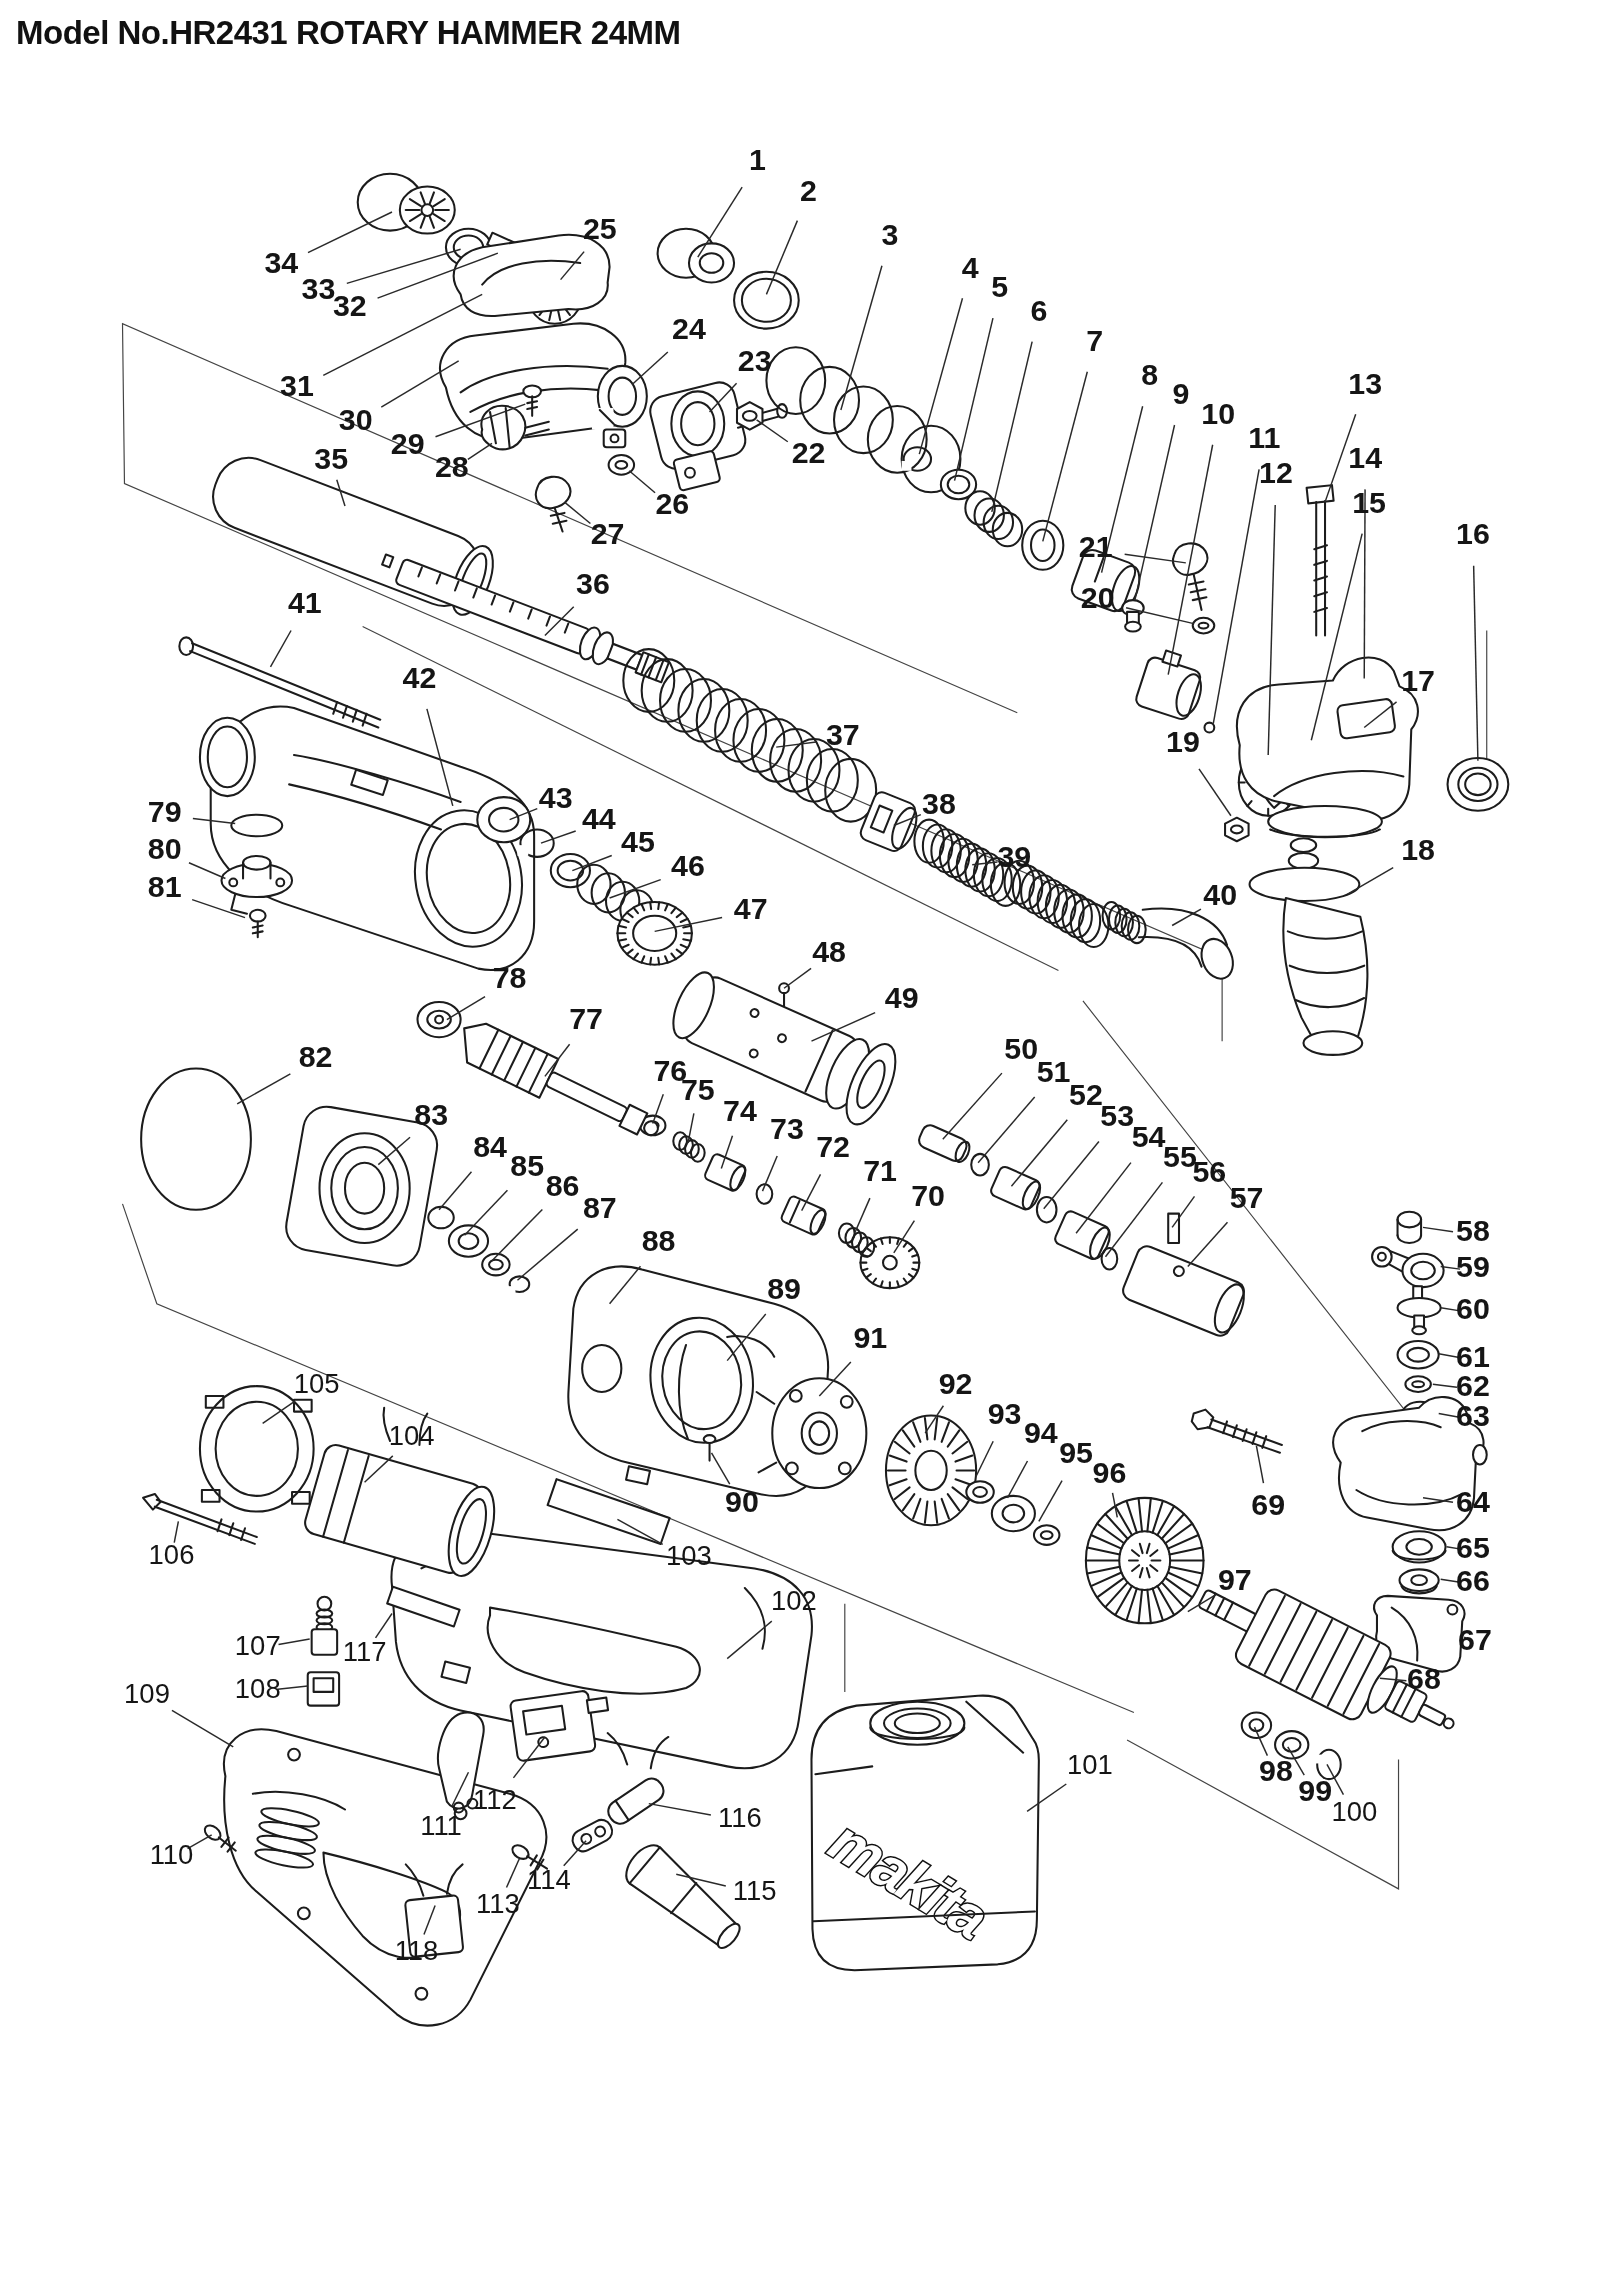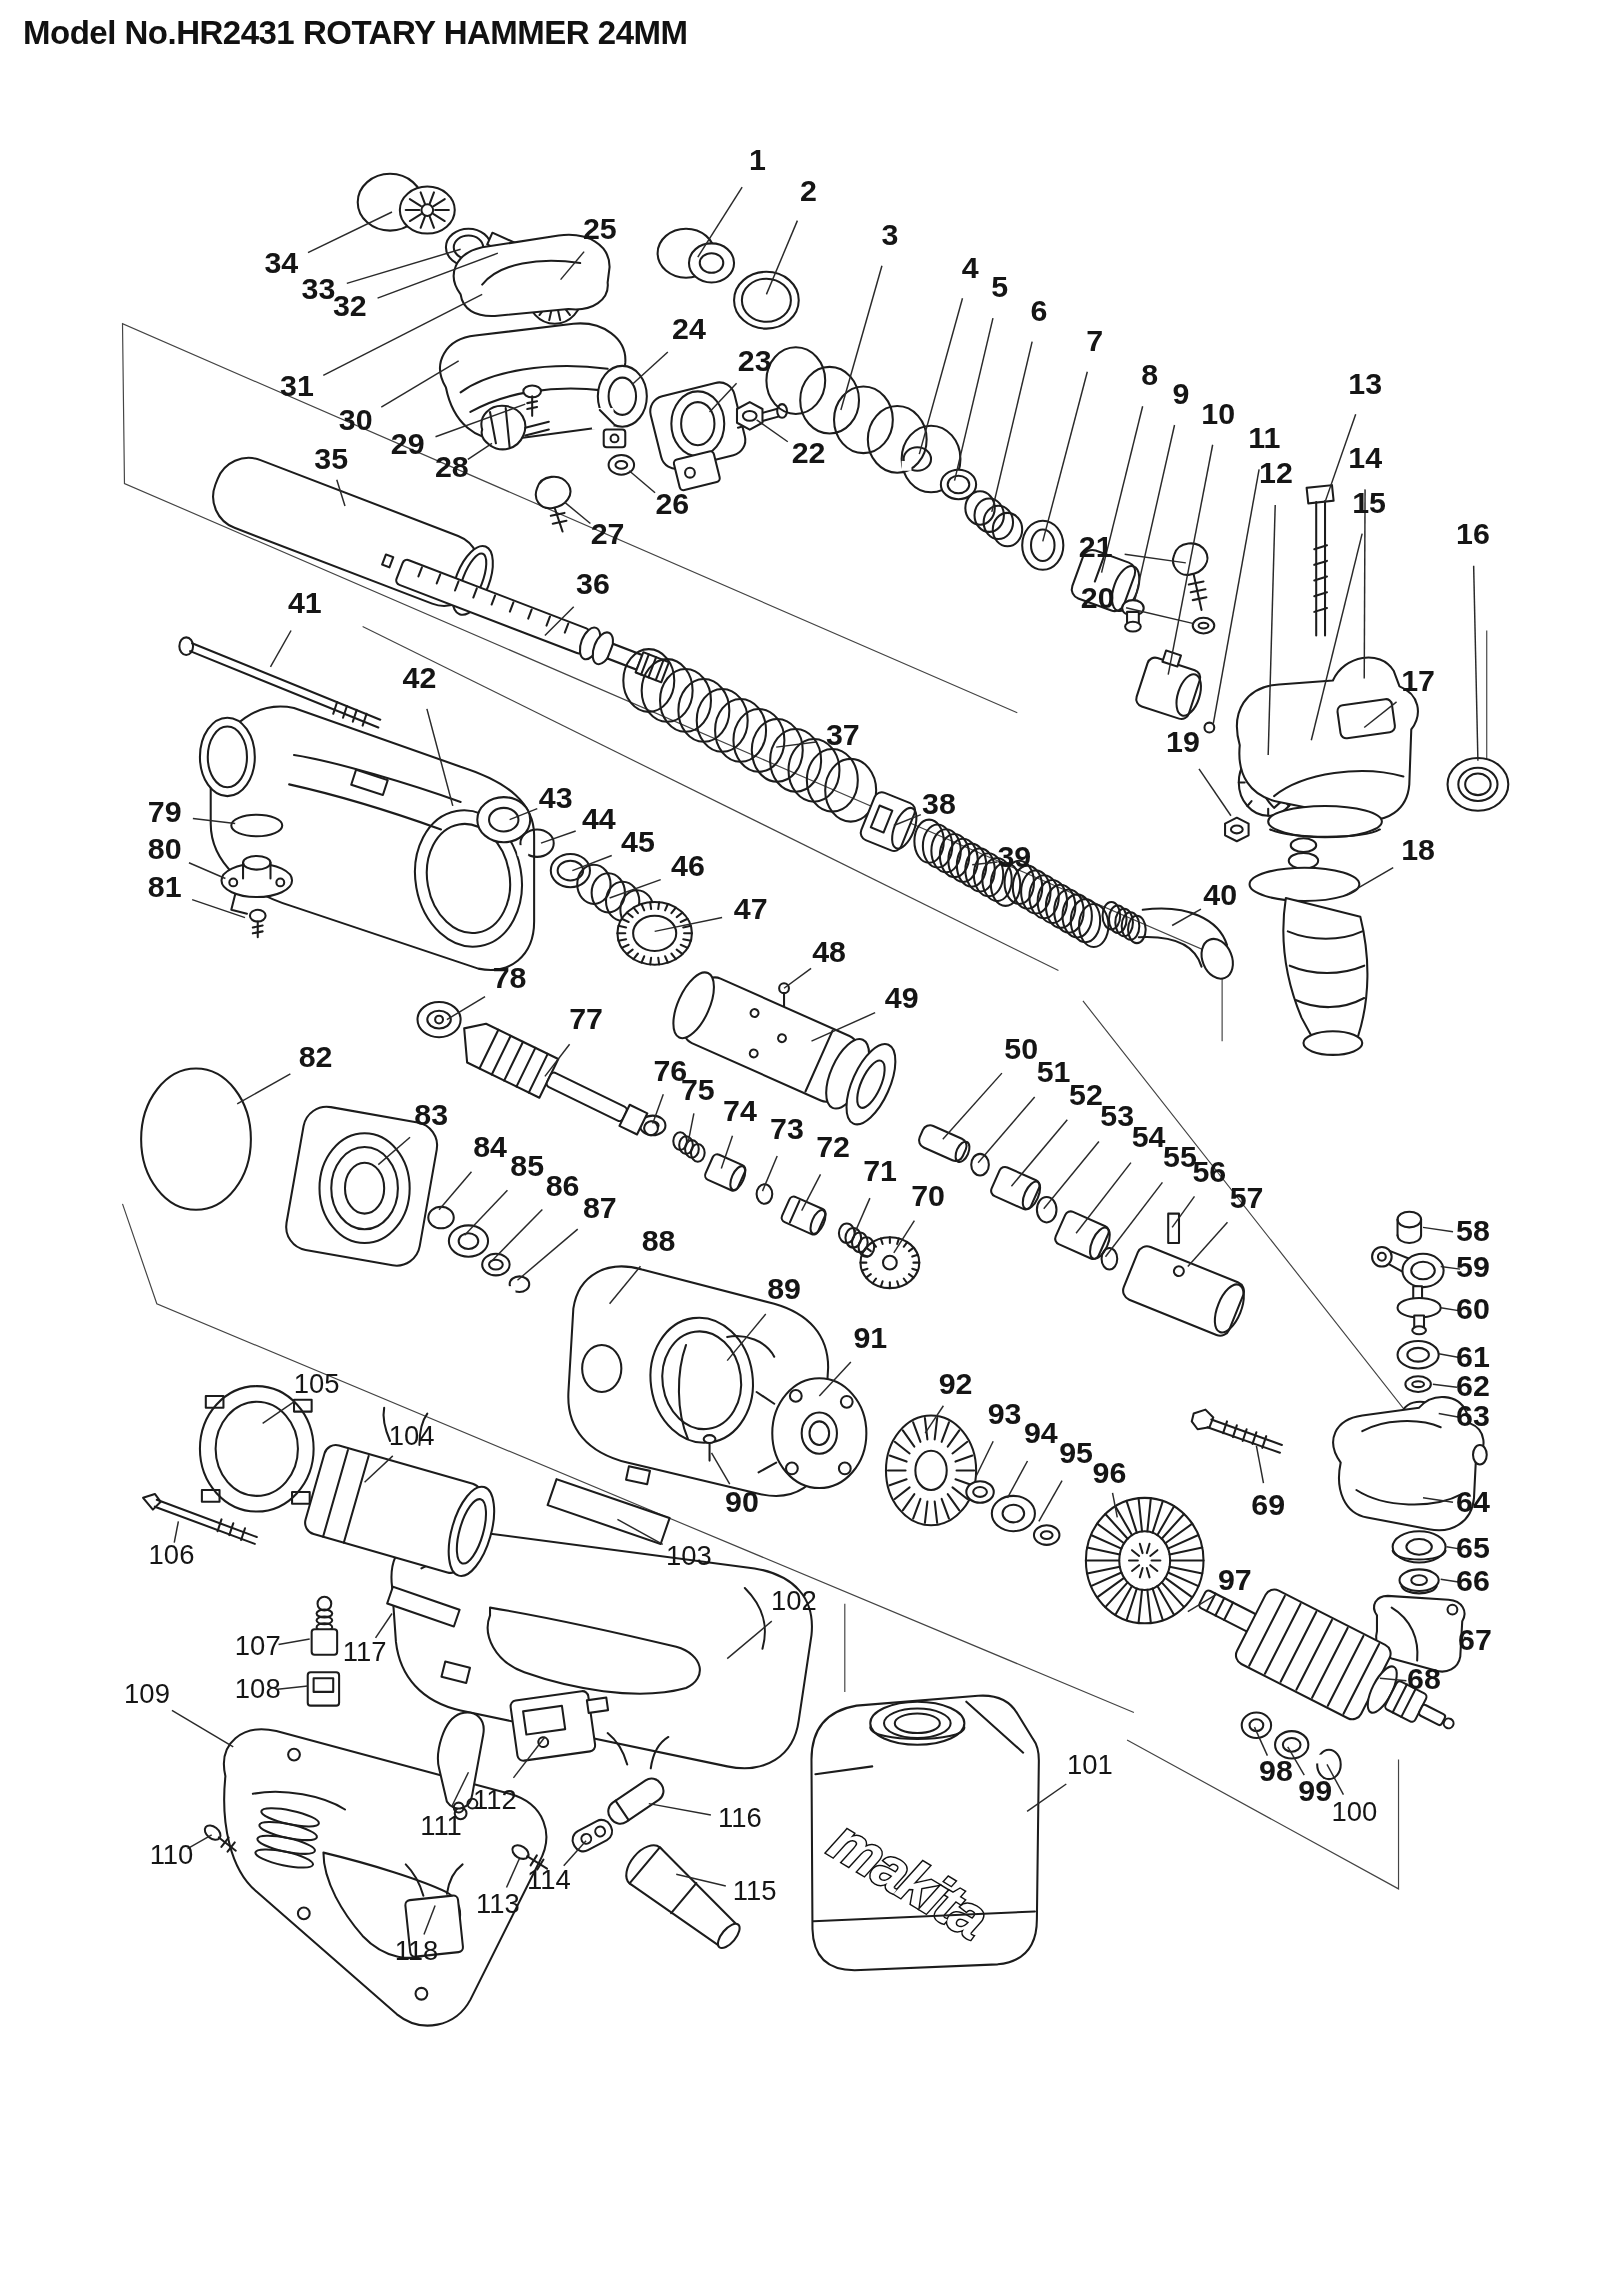--- a/index.html
+++ b/index.html
@@ -1,18 +1,18 @@
 <!DOCTYPE html>
 <html><head>
 <meta charset="utf-8">
 <style>
   html,body{margin:0;padding:0;background:#fff;}
   .page{position:relative;width:1621px;height:2293px;background:#fff;overflow:hidden;
         font-family:"Liberation Sans",sans-serif;}
-  .title{position:absolute;left:23px;top:13.7px;font-size:33px;font-weight:600;
+  .title{position:absolute;left:16px;top:13.7px;font-size:33px;font-weight:600;
          letter-spacing:-0.5px;color:#111;margin:0;}
   svg{position:absolute;left:0;top:0;}
   #diagram *{vector-effect:none;}
   .ln{stroke:#1c1c1c;stroke-width:2.1;fill:none;stroke-linecap:round;stroke-linejoin:round;}
   .sd{stroke:#1c1c1c;stroke-width:2.1;fill:#fff;stroke-linejoin:round;}
   .thin{stroke:#444;stroke-width:1.2;fill:none;}
   .lead{stroke:#2a2a2a;stroke-width:1.5;fill:none;}
   .lbl{font-family:"Liberation Sans",sans-serif;font-weight:700;font-size:31px;fill:#151515;}
   .lbl.lt{font-weight:400;font-size:28px;}
   .logo{font-family:"Liberation Sans",sans-serif;font-weight:700;font-style:italic;

